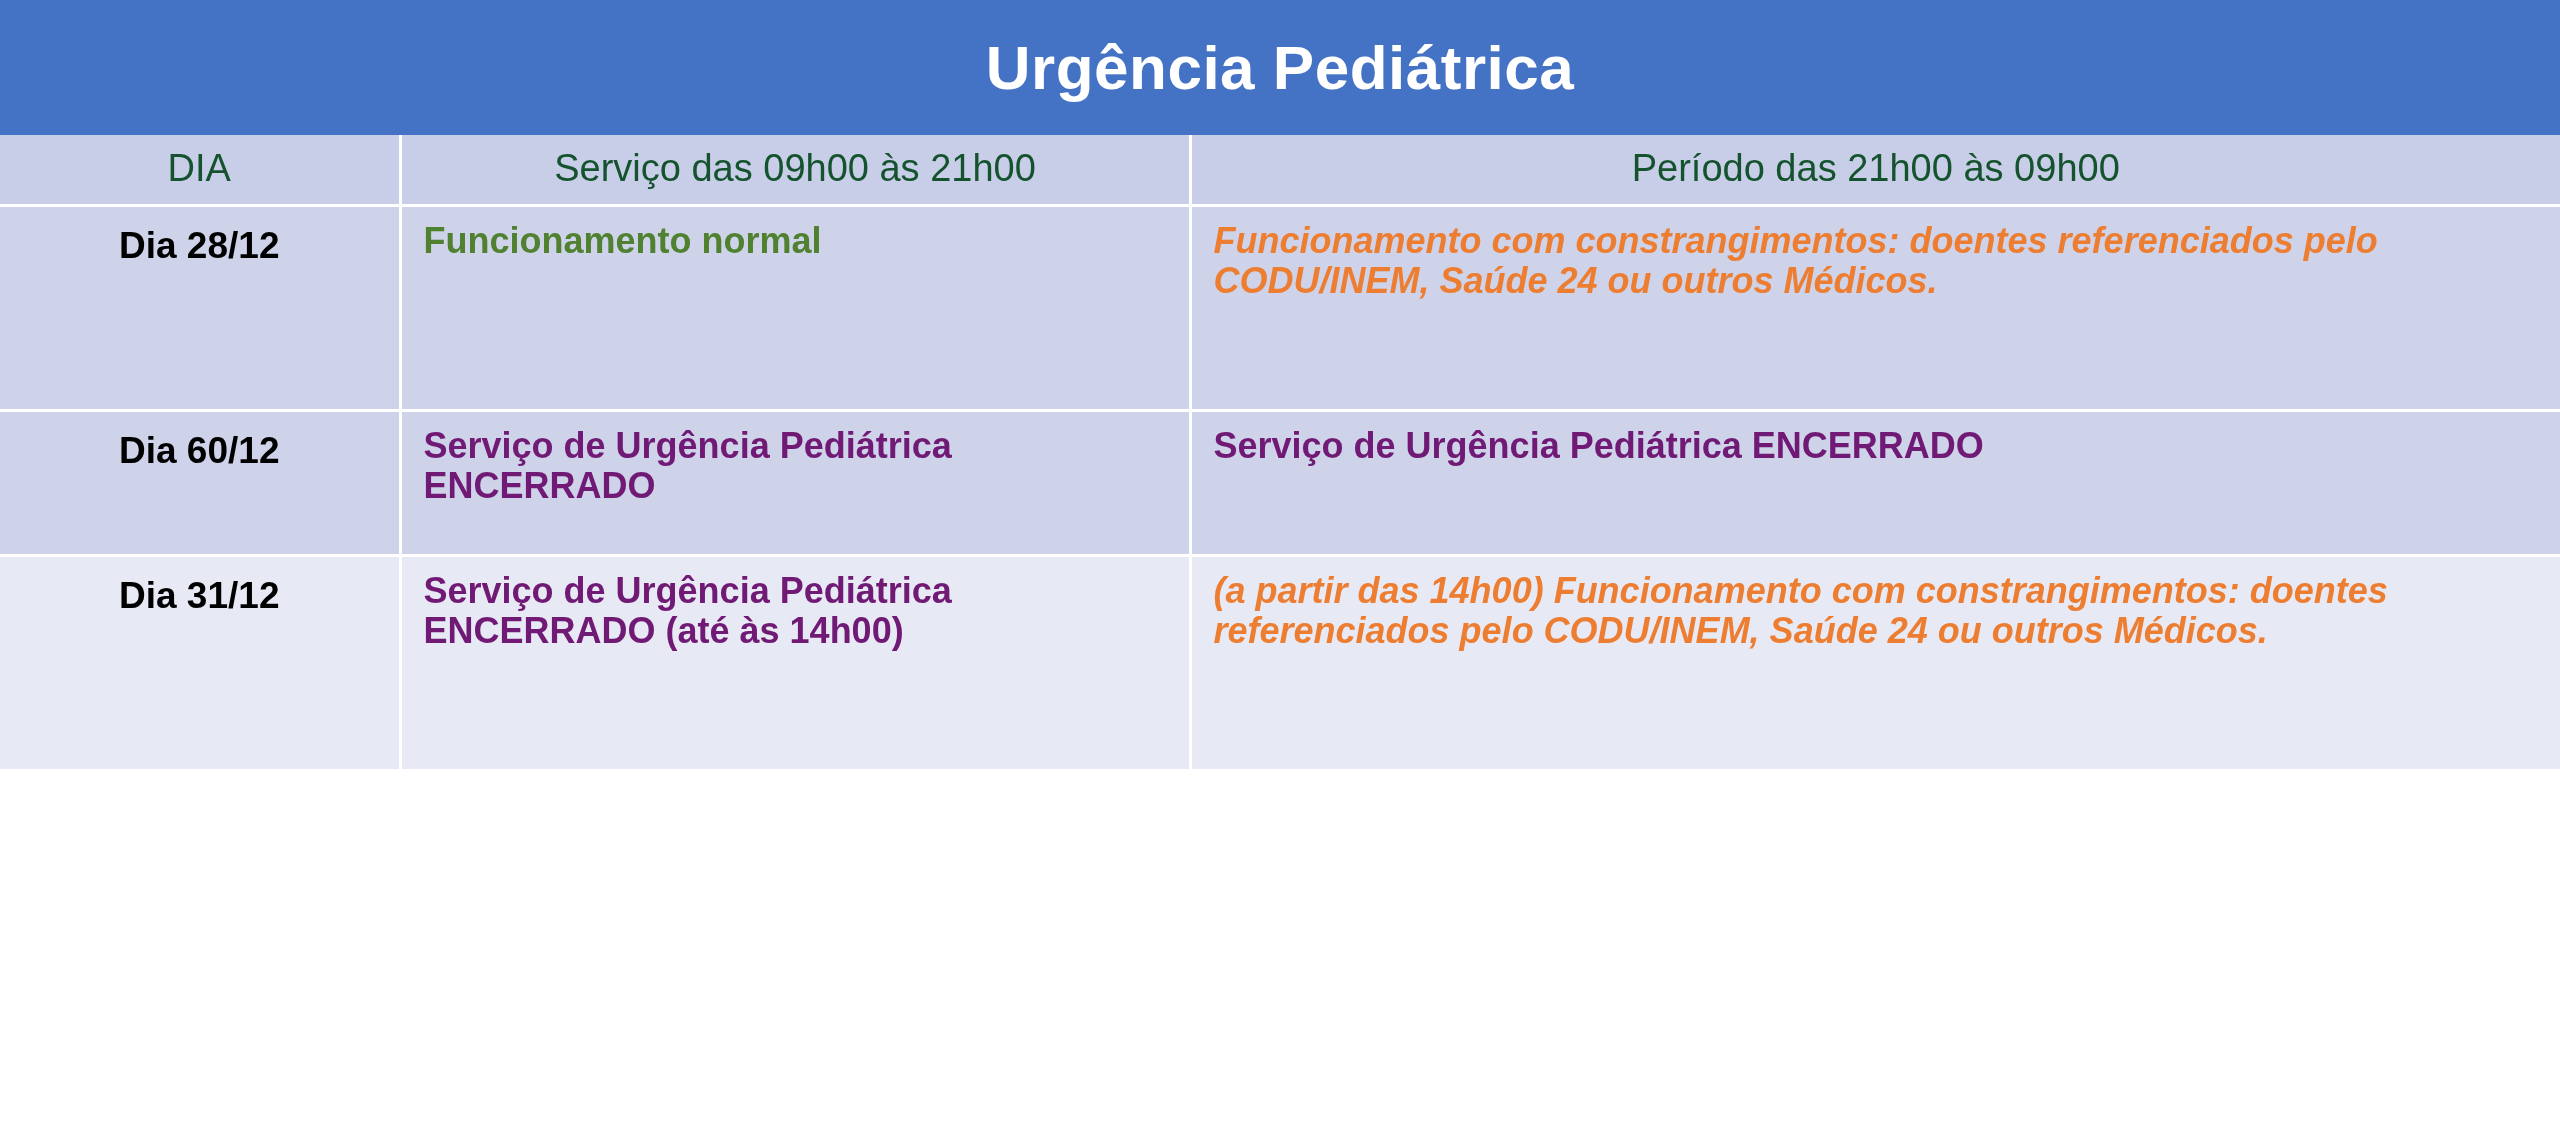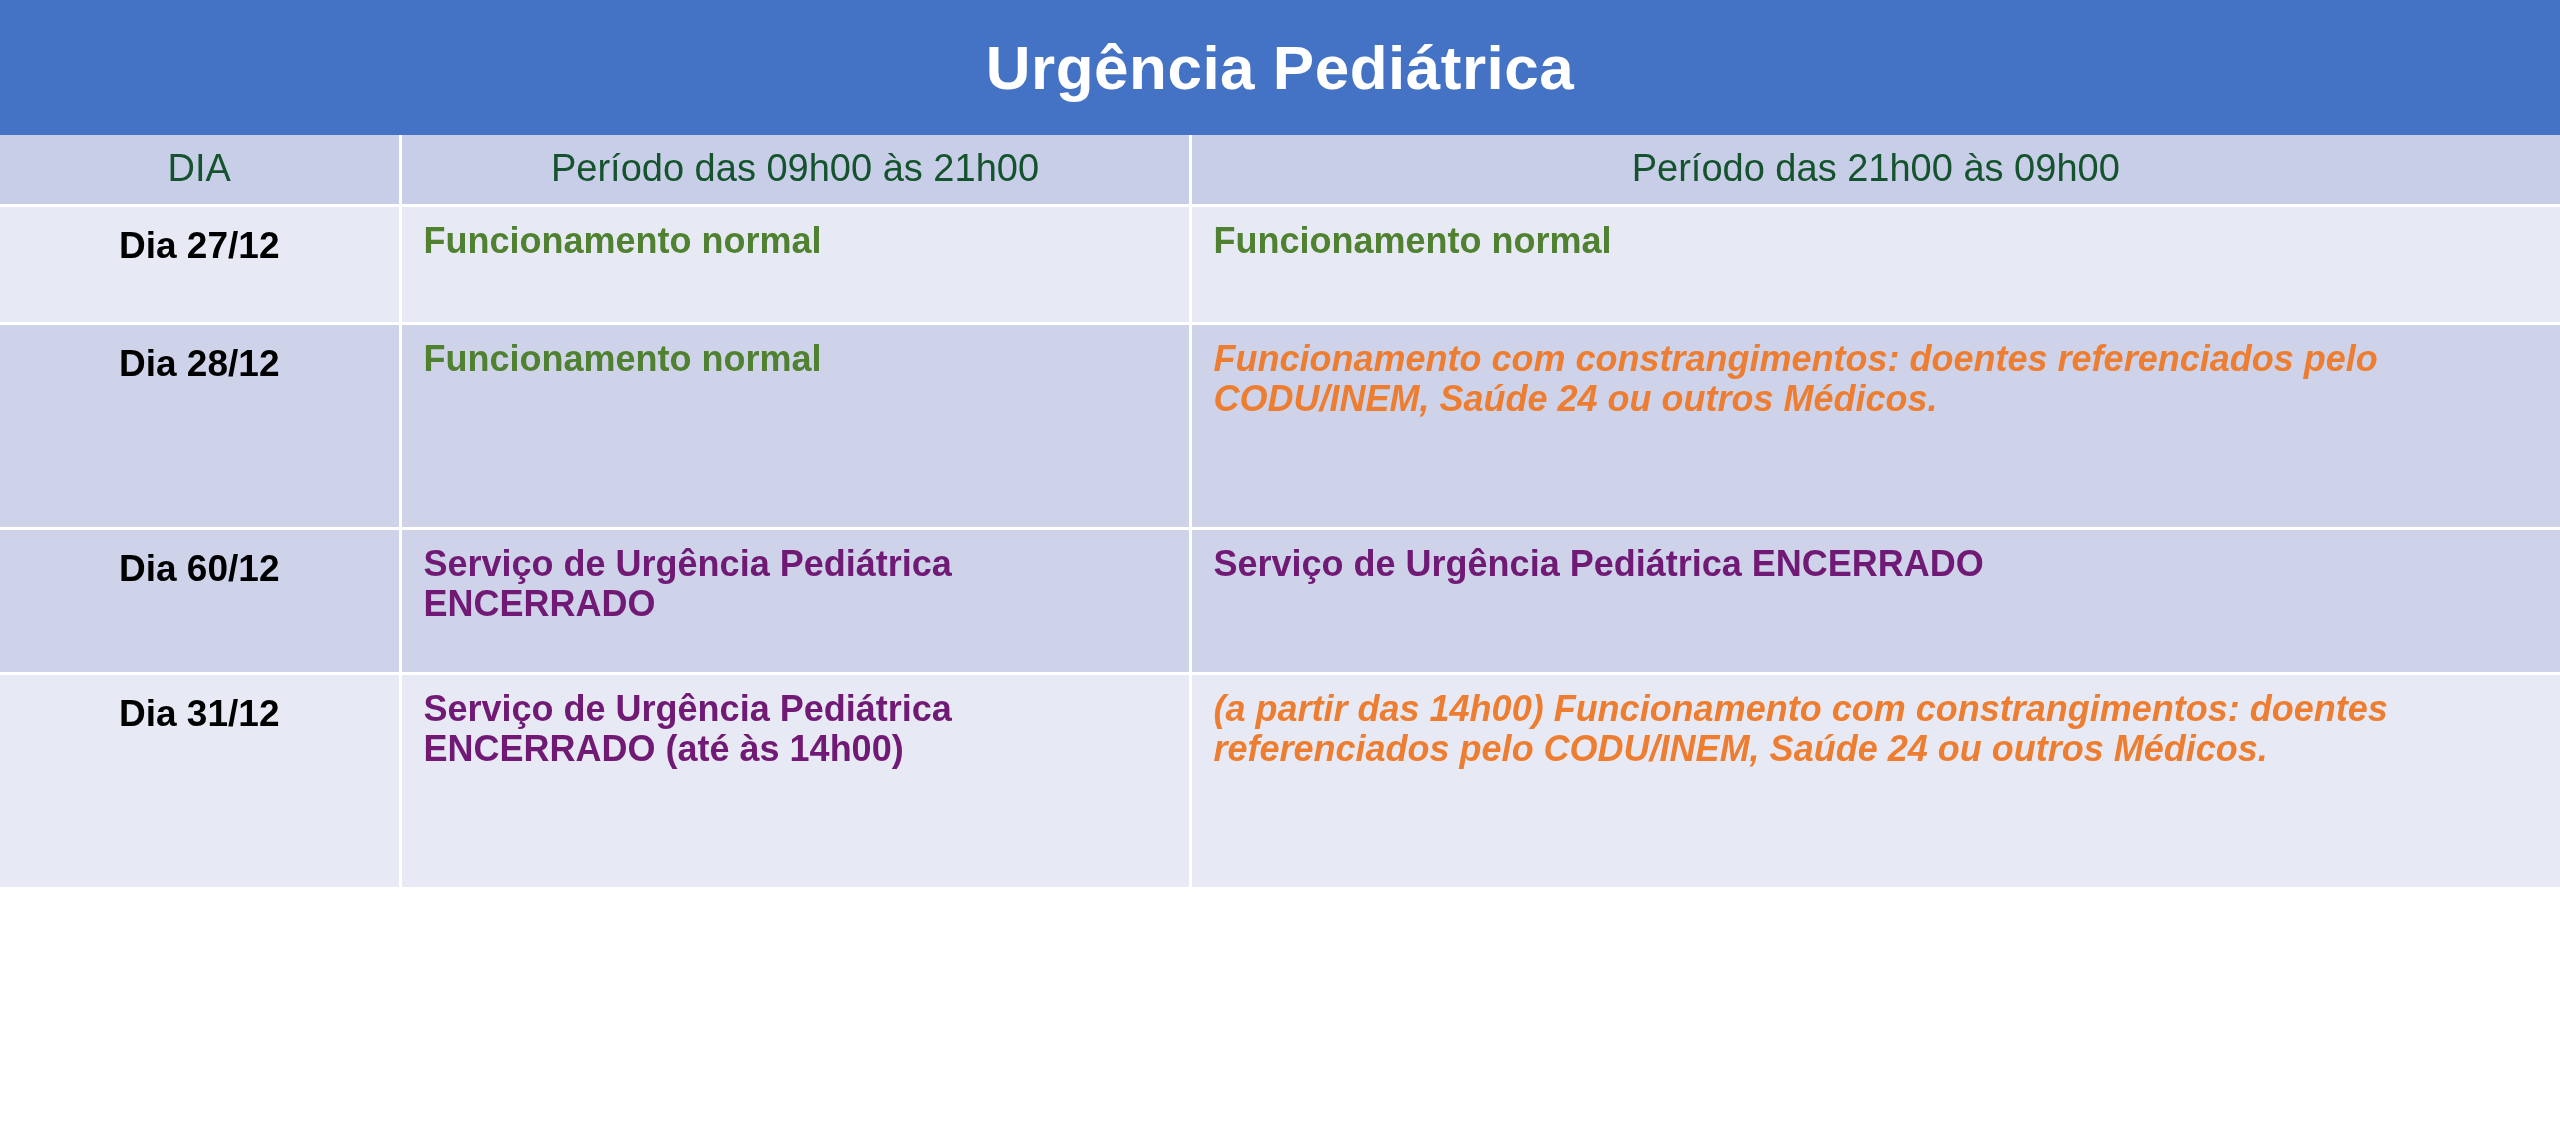--- a/index.html
+++ b/index.html
@@ -109,31 +109,26 @@
 
   <table class="schedule">
     <colgroup>
       <col class="c-day">
       <col class="c-day9">
       <col class="c-day21">
     </colgroup>
     <thead>
       <tr>
         <th>DIA</th>
-        <th>Período  das 09h00 às 21h00</th>
+        <th>Serviço  das 09h00 às 21h00</th>
         <th class="last">Período  das 21h00  às 09h00</th>
       </tr>
     </thead>
     <tbody>
 
-      <tr class="light r1">
-        <td class="day-cell">Dia 27/12</td>
-        <td class="txt-cell v-green">Funcionamento normal</td>
-        <td class="txt-cell v-green last">Funcionamento normal</td>
-      </tr>
 
       <tr class="dark r2">
         <td class="day-cell">Dia 28/12</td>
         <td class="txt-cell v-green">Funcionamento normal</td>
         <td class="txt-cell v-orange last">Funcionamento com constrangimentos: doentes referenciados pelo CODU/INEM, Saúde 24 ou outros Médicos.</td>
       </tr>
 
 
       <tr class="dark r4">
         <td class="day-cell">Dia 60/12</td>

